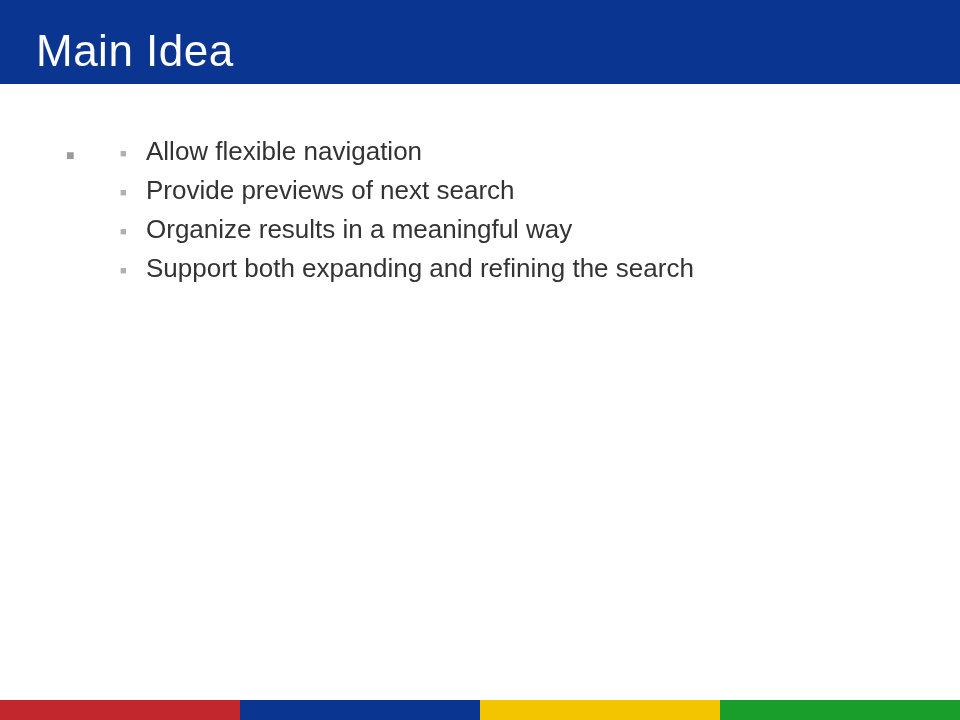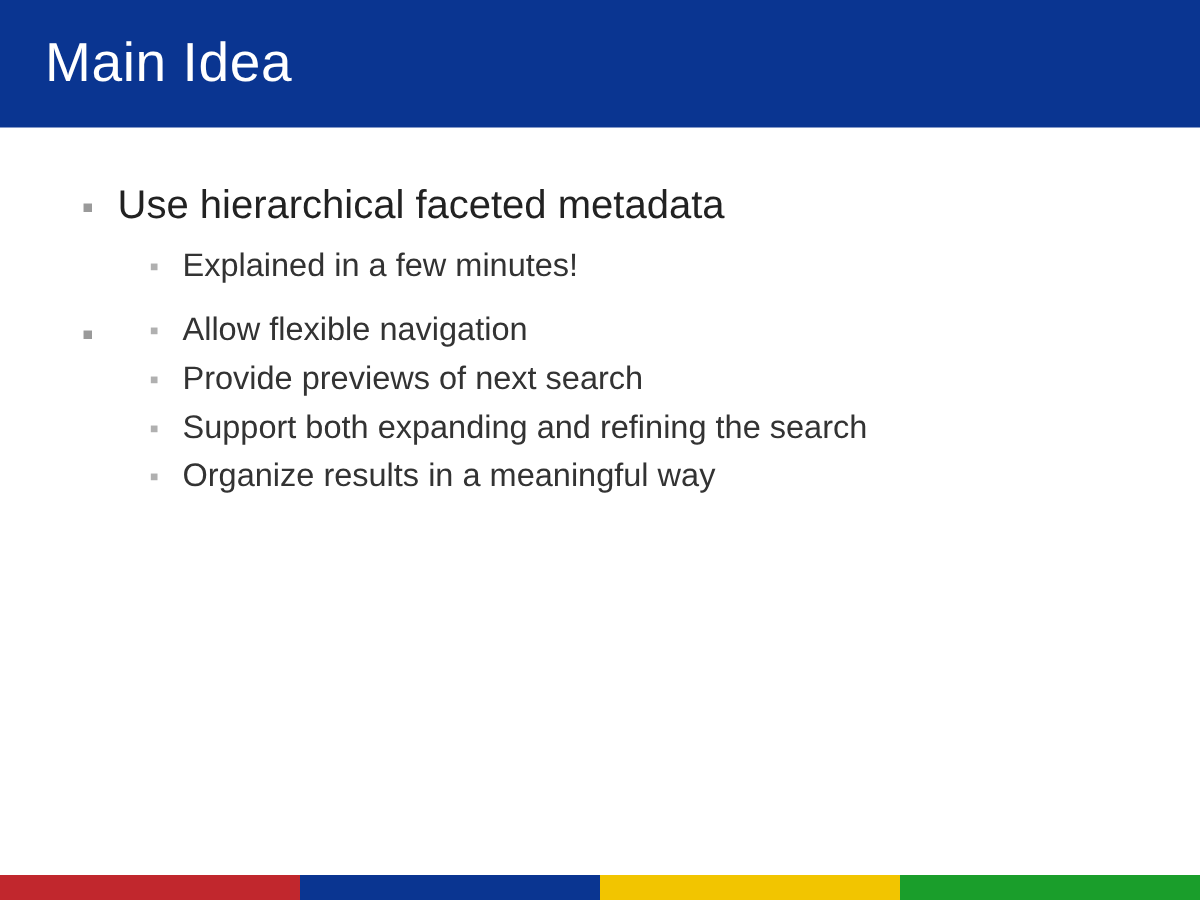--- a/index.html
+++ b/index.html
@@ -1,18 +1,18 @@
 <!DOCTYPE html>
 <html><head>
 <meta charset="utf-8">
 <style>
   * { margin: 0; padding: 0; box-sizing: border-box; }
   html, body { width: 960px; height: 720px; font-family: "Trebuchet MS", "Segoe UI", Verdana, sans-serif; background: #fff; overflow: hidden; }
   .slide { position: relative; width: 960px; height: 720px; background: #fff; }
-  .title-bar { background: #0a3591; color: #fff; padding: 26px 0 26px 36px; }
+  .title-bar { background: #0a3591; color: #fff; padding: 26px 0 8px 36px; }
   .title { font-size: 44px; font-weight: 400; letter-spacing: 0.5px; }
   .content { padding: 40px 60px 0 60px; color: #333; }
   .l1 { list-style: none; }
   .l1 > li { font-size: 32px; color: #222; margin-bottom: 10px; position: relative; padding-left: 34px; line-height: 1.35; }
   .l1 > li::before { content: "■"; color: #9a9a9a; font-size: 14px; position: absolute; left: 6px; top: 14px; }
   .l2 { list-style: none; margin-top: 8px; margin-bottom: 12px; }
   .l2 > li { font-size: 26px; color: #333; position: relative; padding-left: 34px; margin-left: 18px; line-height: 1.5; }
   .l2 > li::before { content: "■"; color: #b0b0b0; font-size: 11px; position: absolute; left: 8px; top: 13px; }
   .footer-stripe { position: absolute; left: 0; bottom: 0; width: 960px; height: 20px; display: flex; }
   .stripe { height: 100%; }
@@ -25,40 +25,32 @@
 <body>
 
 <div class="slide">
   <div class="title-bar">
     <div class="title">Main Idea</div>
   </div>
 
   <div class="content">
     <ul class="l1">
       <li>
-        <span>Use hierarchical faceted metadata</span>
-        <ul class="l2">
-          <li>
-            <span>Explained in a few minutes!</span>
-          </li>
-        </ul>
-      </li>
-      <li>
         <ul class="l2">
           <li>
             <span>Allow flexible navigation</span>
           </li>
           <li>
             <span>Provide previews of next search</span>
           </li>
           <li>
-            <span>Support both expanding and refining the search</span>
+            <span>Organize results in a meaningful way</span>
           </li>
           <li>
-            <span>Organize results in a meaningful way</span>
+            <span>Support both expanding and refining the search</span>
           </li>
         </ul>
       </li>
     </ul>
   </div>
 
   <div class="footer-stripe">
     <div class="stripe red"></div>
     <div class="stripe blue"></div>
     <div class="stripe yellow"></div>

